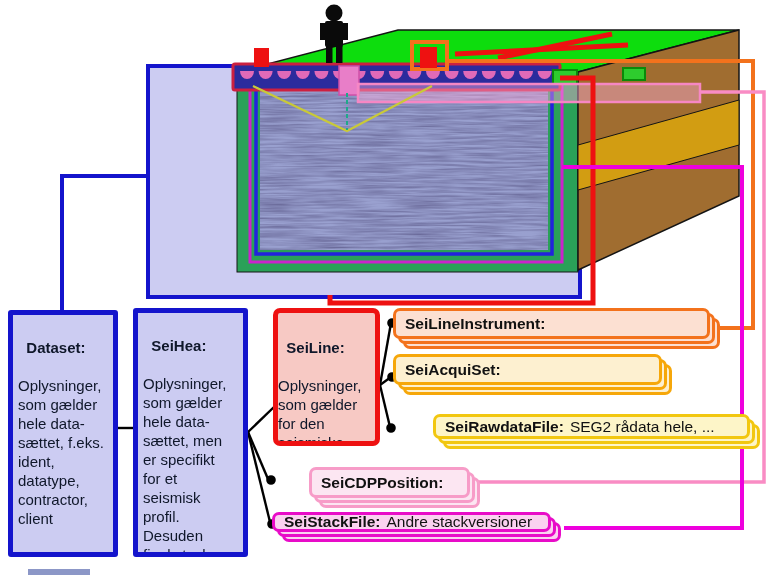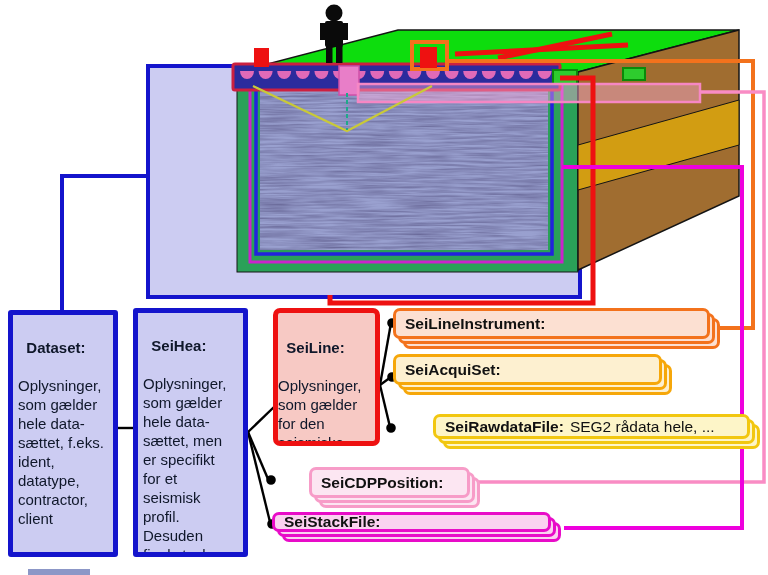--- a/index.html
+++ b/index.html
@@ -187,16 +187,17 @@
     <span class="nm">SeiCDPPosition:</span>
         <span></span>
   </div>
 </div>
 
 <div class="stack" style="left: 272px; top: 512px; width: 279px; height: 20px; --bc: #e80cc8; --bg: #fad2f0;">
   <div class="layer s2"></div>
   <div class="layer s1"></div>
   <div class="face">
     <span class="nm">SeiStackFile:</span>
+        <span>Andre stackversioner</span>
   </div>
 </div>
 
 </div>
 
 </body></html>

